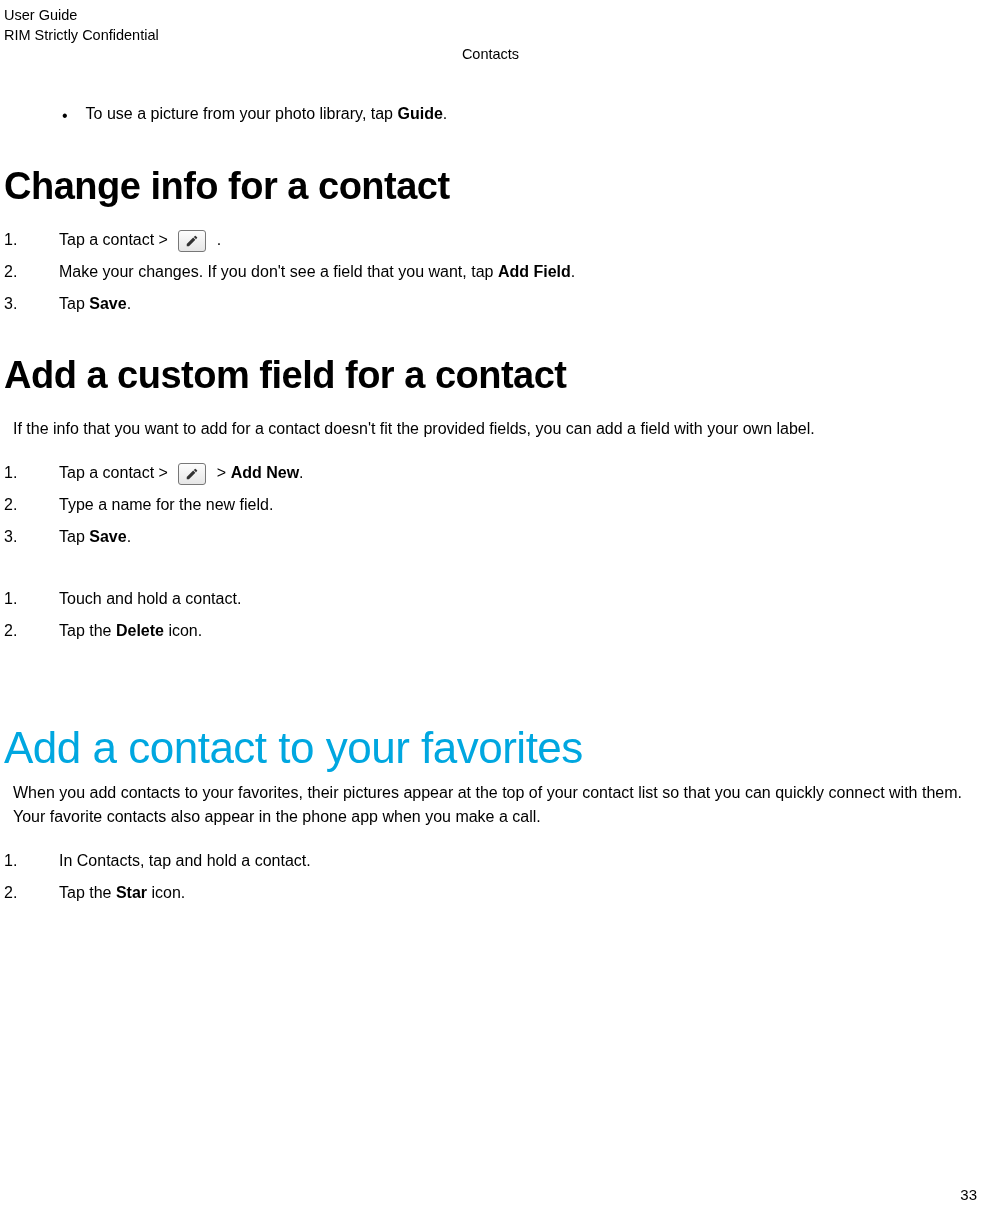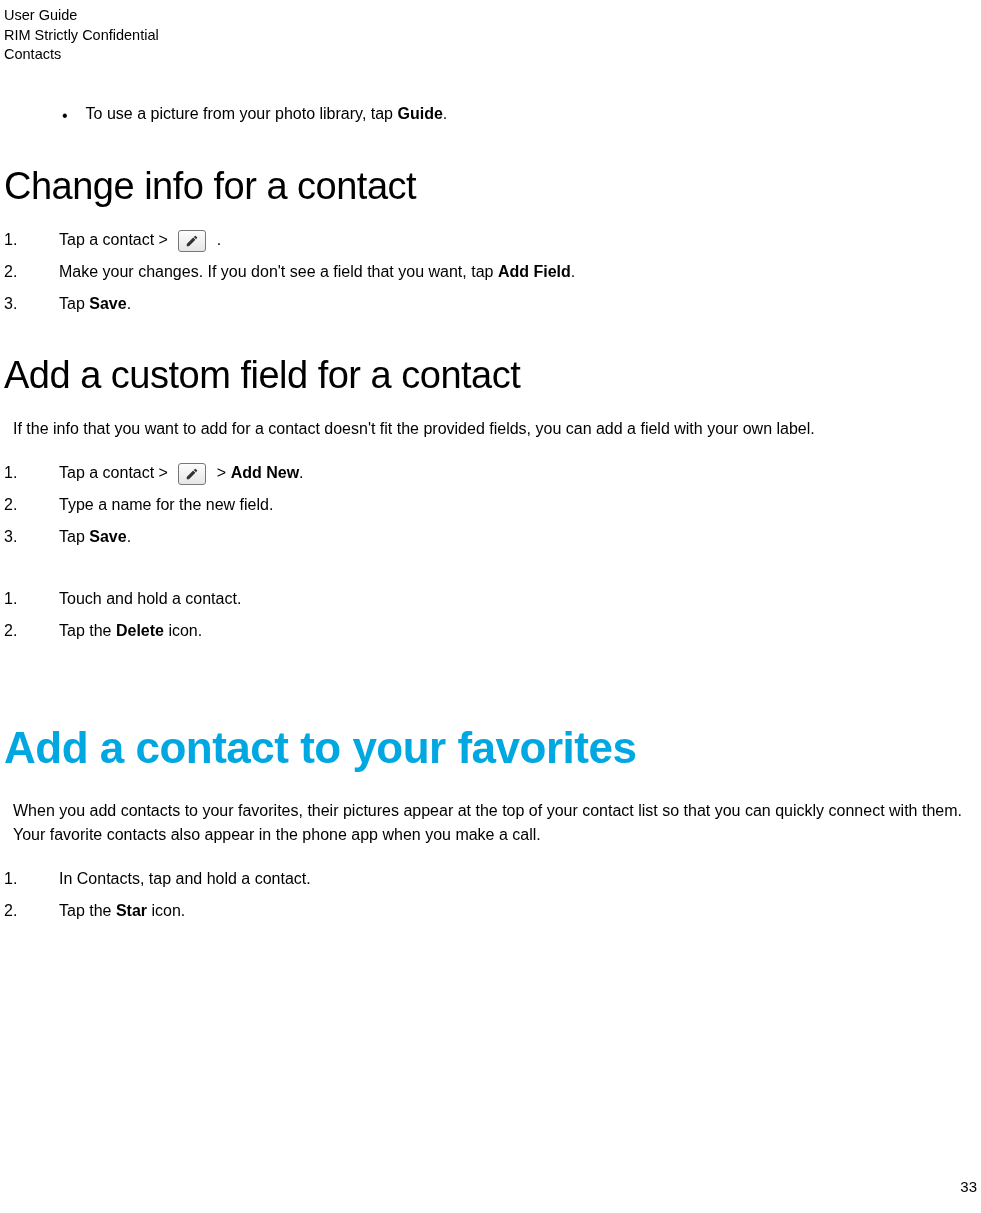--- a/index.html
+++ b/index.html
@@ -13,48 +13,48 @@
     }
     .header {
       display: flex;
       justify-content: space-between;
       padding: 6px 4px 0 4px;
       font-size: 14.5px;
       line-height: 1.35;
       flex-direction: column;
     }
     .header-left { text-align: left; }
-    .header-right { text-align: left; }
+    .header-right { text-align: center; }
     .content {
       padding: 40px 4px 0 4px;
     }
     .bullet-row {
       display: flex;
       margin-left: 58px;
       margin-bottom: 38px;
       font-size: 16px;
     }
     .bullet-row .bullet {
       margin-right: 18px;
       font-size: 16px;
       line-height: 1.4;
     }
     h2.section {
       font-size: 38px;
-      font-weight: 400;
+      font-weight: 700;
       margin-top: 30px;
       margin-bottom: 20px;
       letter-spacing: -0.5px;
     }
     h1.accent {
       color: #00A7E0;
       font-size: 44px;
-      font-weight: 700;
+      font-weight: 400;
       margin-top: 80px;
-      margin-bottom: 26px;
+      margin-bottom: 8px;
       letter-spacing: -0.5px;
     }
     p.body {
       font-size: 16px;
       line-height: 1.5;
       margin-bottom: 20px;
       margin-left: 9px;
     }
     ol.steps {
       list-style: none;
@@ -82,21 +82,21 @@
       height: 22px;
       border: 1px solid #777;
       background: linear-gradient(#fdfdfd, #e6e6e6);
       border-radius: 3px;
       margin: 0 6px;
       vertical-align: middle;
     }
     .icon-box svg { width: 14px; height: 14px; }
     .page-number {
       position: absolute;
-      bottom: 18px;
+      bottom: 10px;
       right: 4px;
       font-size: 15px;
     }
   </style>
 </head>
 <body>
 
 <div class="header">
   <div class="header-left">
     <div>User Guide</div>

